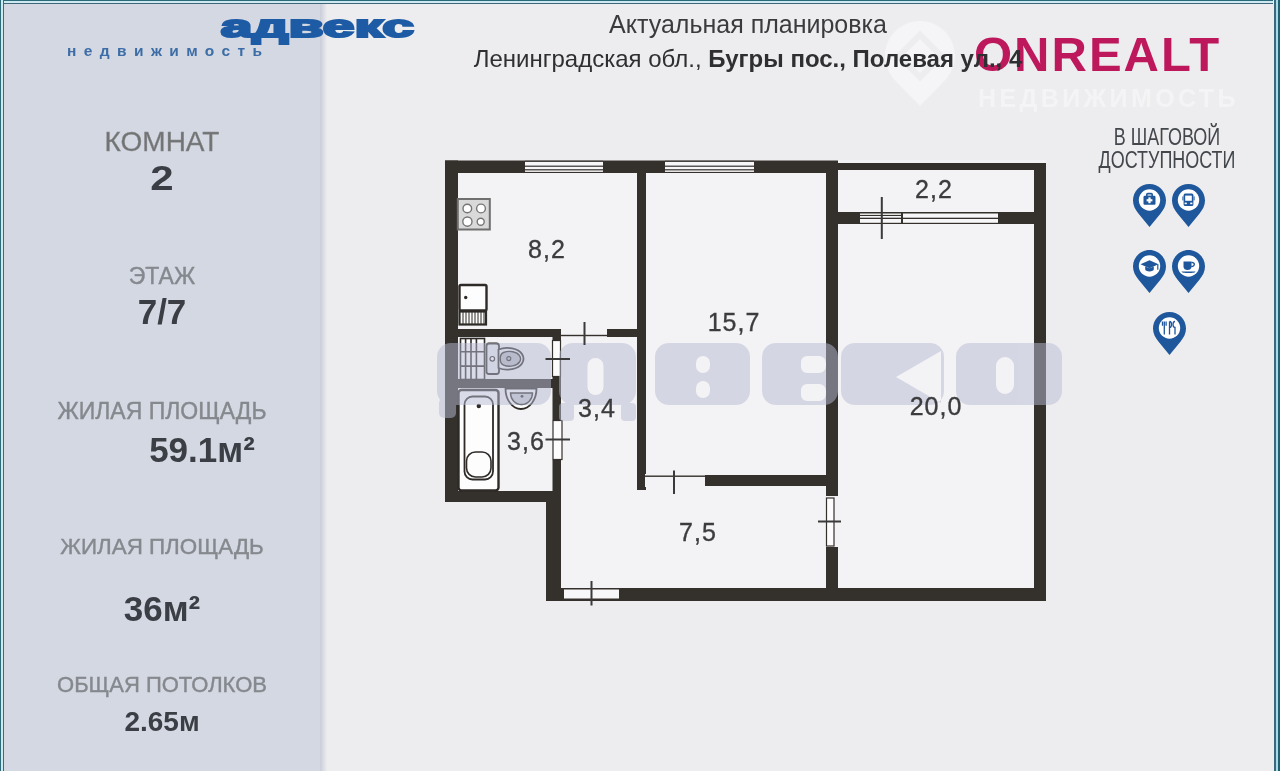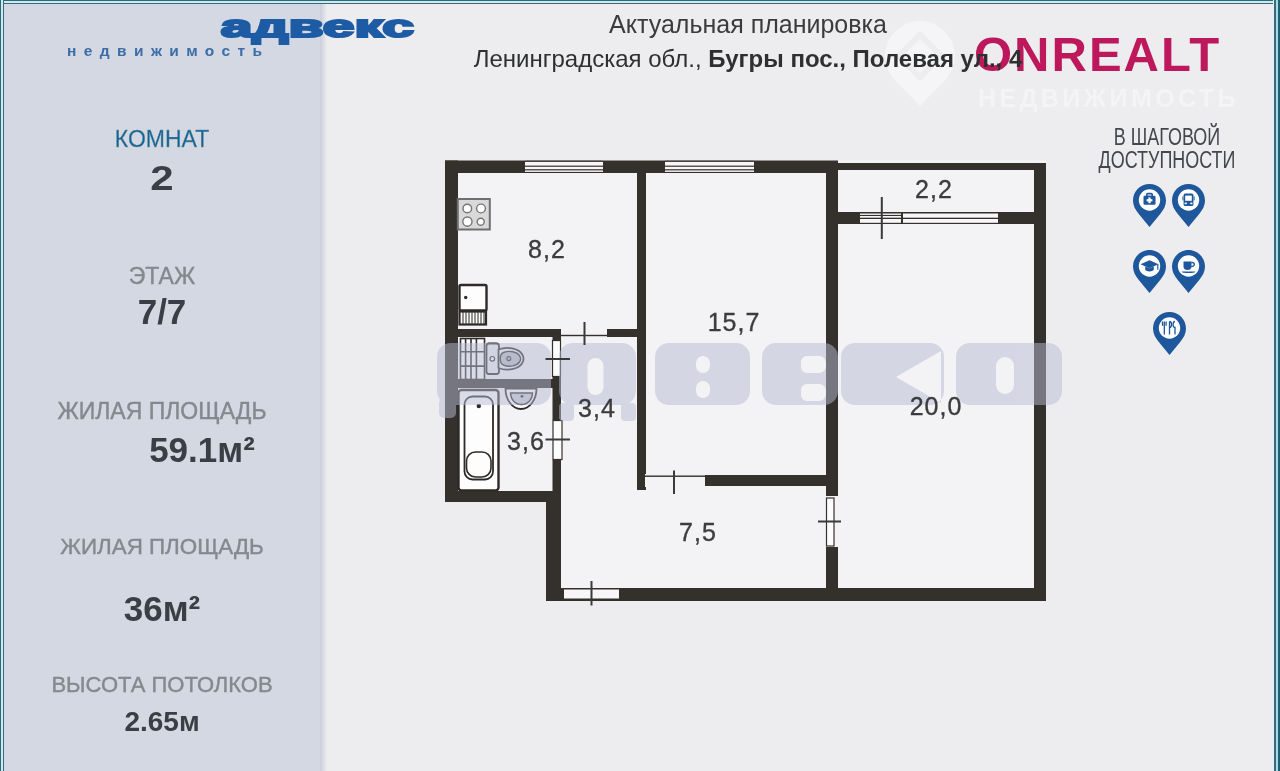--- a/index.html
+++ b/index.html
@@ -12,37 +12,37 @@
 
 <div class="abs" style="left:4px;top:4px;width:316px;height:767px;background:#d3d8e2;"></div>
 <div class="abs" style="left:320px;top:4px;width:7px;height:767px;background:linear-gradient(90deg,#c9ced9,#edecee);"></div>
 
 <div class="abs" style="left:65px;top:11px;width:196px;height:32px;overflow:visible;text-align:right;">
   <div style="font-weight:bold;font-size:32px;color:#1e5ba5;-webkit-text-stroke:2.2px #1e5ba5;transform:scaleX(1.78);transform-origin:0 0;letter-spacing:0px;line-height:30px;">адвекс</div>
 </div>
 
 <div class="abs" style="left:67px;top:42px;width:220px;font-weight:bold;font-size:15.5px;color:#3d6da7;letter-spacing:7.4px;">недвижимость</div>
 
-<div class="abs ctr" style="left:4px;top:126px;width:316px;font-size:23px;color:#0369a1;-webkit-text-stroke:0.4px #85888d;">КОМНАТ</div>
+<div class="abs ctr" style="left:4px;top:126px;width:316px;font-size:28px;color:#737373;-webkit-text-stroke:0.4px #85888d;">КОМНАТ</div>
 
 <div class="abs ctr" style="left:4px;top:158px;width:316px;font-size:35px;font-weight:bold;color:#3b3e44;transform:scaleX(1.2);">2</div>
 
 <div class="abs ctr" style="left:4px;top:263px;width:316px;font-size:23px;color:#85888d;-webkit-text-stroke:0.4px #85888d;">ЭТАЖ</div>
 
 <div class="abs ctr" style="left:4px;top:292px;width:316px;font-size:35px;font-weight:bold;color:#3b3e44;">7/7</div>
 
 <div class="abs ctr" style="left:4px;top:398px;width:316px;font-size:23px;color:#85888d;-webkit-text-stroke:0.4px #85888d;">ЖИЛАЯ ПЛОЩАДЬ</div>
 
 <div class="abs ctr" style="left:4px;top:430px;width:316px;font-size:35px;font-weight:bold;color:#3b3e44;padding-left:40px;">59.1м²</div>
 
 <div class="abs ctr" style="left:4px;top:534px;width:316px;font-size:22.4px;color:#85888d;-webkit-text-stroke:0.4px #85888d;">ЖИЛАЯ ПЛОЩАДЬ</div>
 
 <div class="abs ctr" style="left:4px;top:589px;width:316px;font-size:35px;font-weight:bold;color:#3b3e44;">36м²</div>
 
-<div class="abs ctr" style="left:4px;top:672px;width:316px;font-size:22px;color:#85888d;-webkit-text-stroke:0.4px #85888d;">ВЫСОТА ПОТОЛКОВ</div>
+<div class="abs ctr" style="left:4px;top:672px;width:316px;font-size:22px;color:#85888d;-webkit-text-stroke:0.4px #85888d;">ОБЩАЯ ПОТОЛКОВ</div>
 
 <div class="abs ctr" style="left:4px;top:706px;width:316px;font-size:28px;font-weight:bold;color:#3b3e44;">2.65м</div>
 
 <div class="abs" style="left:974px;top:26px;width:300px;font-weight:bold;font-size:49px;color:#be185d;letter-spacing:2px;">ONREALT</div>
 <div class="abs" style="left:978px;top:84px;width:300px;font-weight:bold;font-size:25px;color:#f4f3f6;letter-spacing:3.4px;">НЕДВИЖИМОСТЬ</div>
 
 <svg class="abs" style="left:885px;top:21px;" width="70" height="88" viewBox="0 0 70 88">
   <path d="M35 0C15.7 0 0 15.7 0 35c0 10.3 4.7 19.2 12 26.5L35 85l23-23.5C65.3 54.2 70 45.3 70 35 70 15.7 54.3 0 35 0Z" fill="#f5f4f6"></path>
   <rect x="20" y="20" width="30" height="30" transform="rotate(45 35 35)" fill="none" stroke="#edecee" stroke-width="6"></rect>
 </svg>

